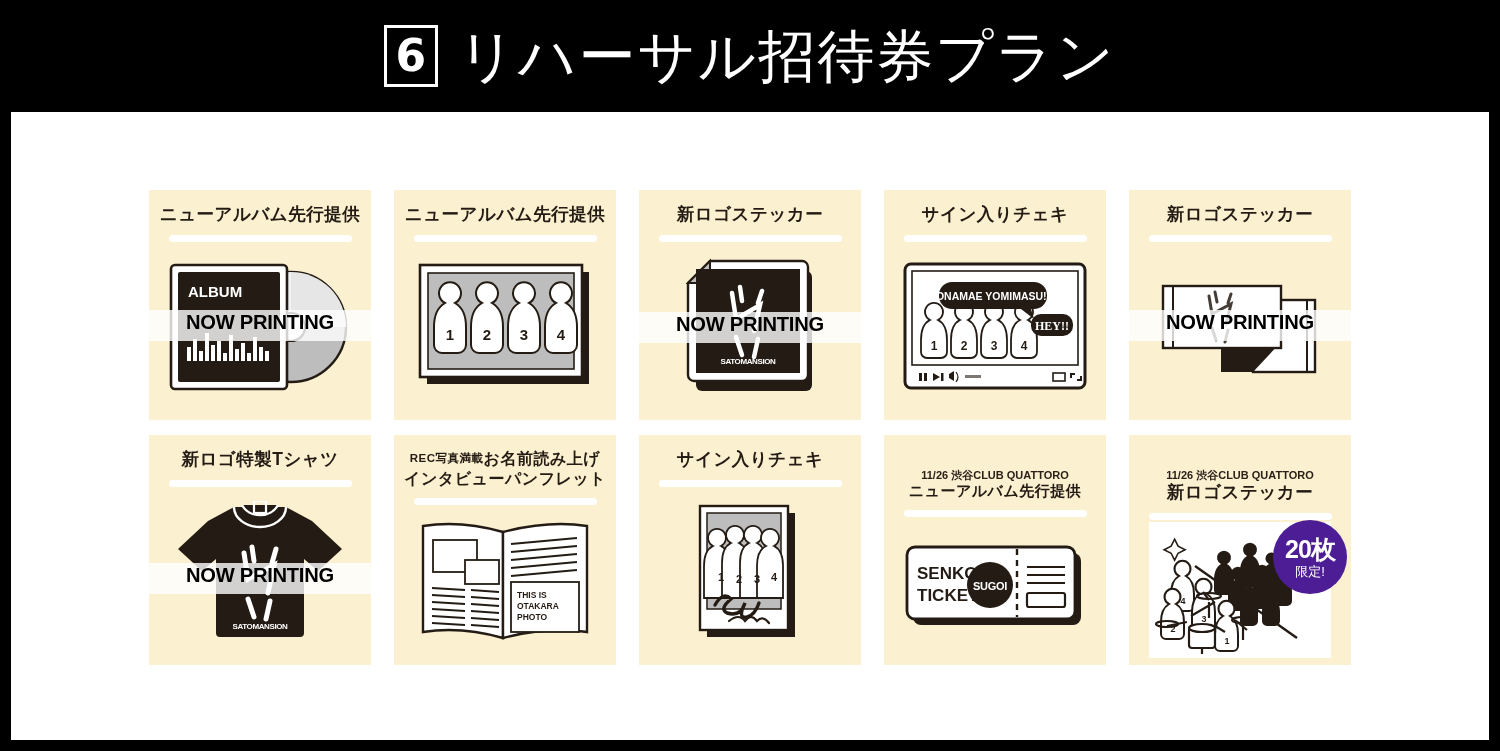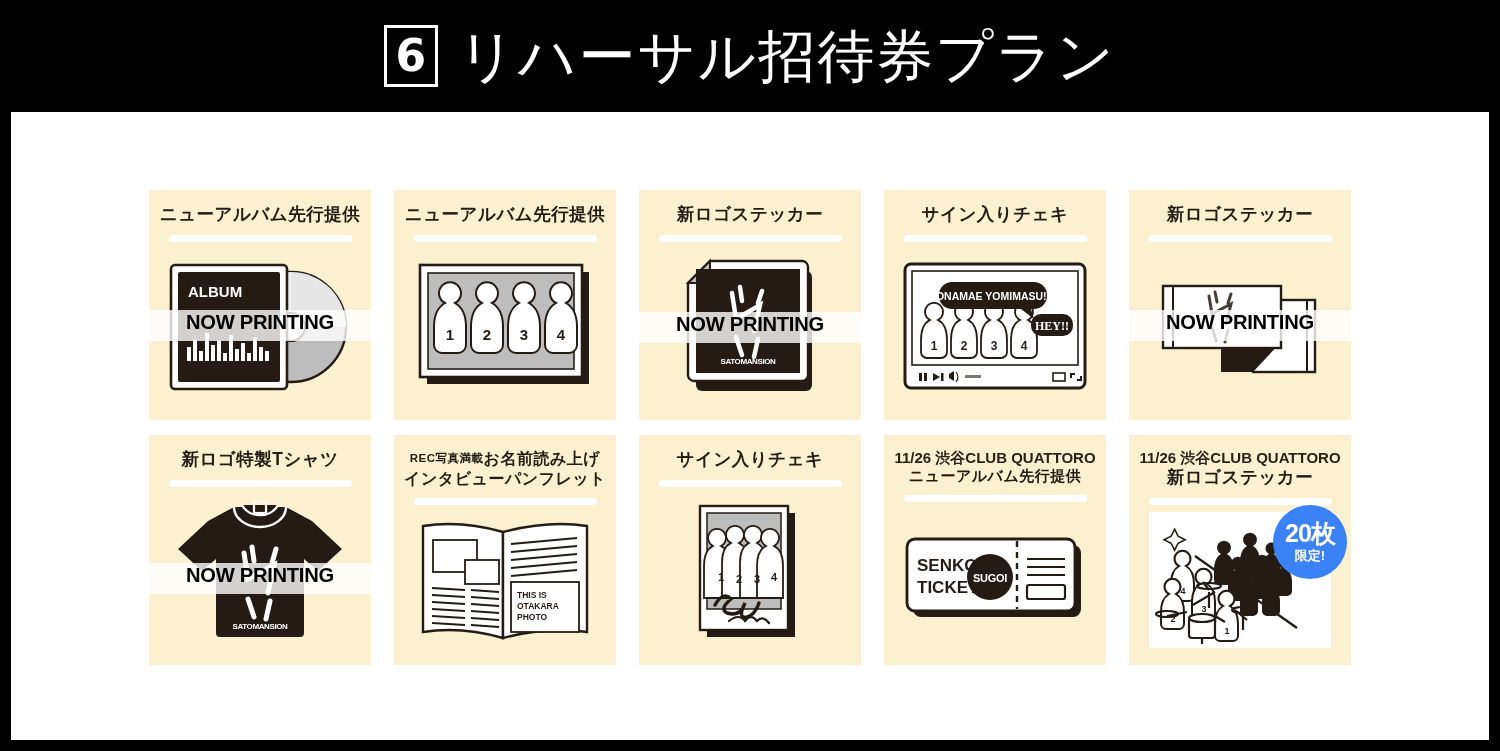--- a/index.html
+++ b/index.html
@@ -47,22 +47,22 @@
     column-gap: 23px; row-gap: 15px;
   }
   .card {
     background: #fbf0d0;
     position: relative;
     padding: 14px 10px 10px 10px;
     display: flex; flex-direction: column; align-items: center;
   }
   .card-head { width: 100%; text-align: center; }
   .pre-label {
-    font-size: 15px; color: #2b2119; font-weight: 700; letter-spacing: 0px;
-    line-height: 1.2; white-space: nowrap;
+    font-size: 11px; color: #2b2119; font-weight: 700; letter-spacing: 0px;
+    line-height: 1.2; white-space: nowrap; margin-top: 20px;
   }
   .card-title {
     font-size: 17.5px; color: #241c14; font-weight: 700; line-height: 1.25;
     letter-spacing: 0.5px; white-space: nowrap;
   }
   .card-title.sm { font-size: 16px; }
   .card-title.xs { font-size: 15px; }
   .inline-pre { font-size: 11.5px; font-weight: 700; vertical-align: 2px; margin-right: 0; }
   .divider {
     margin: 9px auto 0; width: 183px; height: 7px; border-radius: 4px; background: #fff;
@@ -84,26 +84,26 @@
   .np-text {
     font-size: 21px; font-weight: 700; color: #000; letter-spacing: -0.3px;
     font-family: "Liberation Sans", sans-serif;
     transform: scaleX(0.96);
   }
 
   
   .badge {
     position: absolute; right: -6px; top: 0px;
     width: 74px; height: 74px; border-radius: 50%;
-    background: #3b82f6; color: #fff;
+    background: #4c1d95; color: #fff;
     display: flex; flex-direction: column; align-items: center; justify-content: center;
     line-height: 1;
   }
   .badge-main { font-size: 25px; font-weight: 700; letter-spacing: -1px; }
-  .badge-sub { font-size: 13px; font-weight: 700; margin-top: 3px; }
+  .badge-sub { font-size: 13px; font-weight: 400; margin-top: 3px; }
 </style>
 </head>
 <body>
 
 <div id="root">
 
   <div class="header">
     <div class="title-row">
       <div class="num-box">
         <span>6</span>

